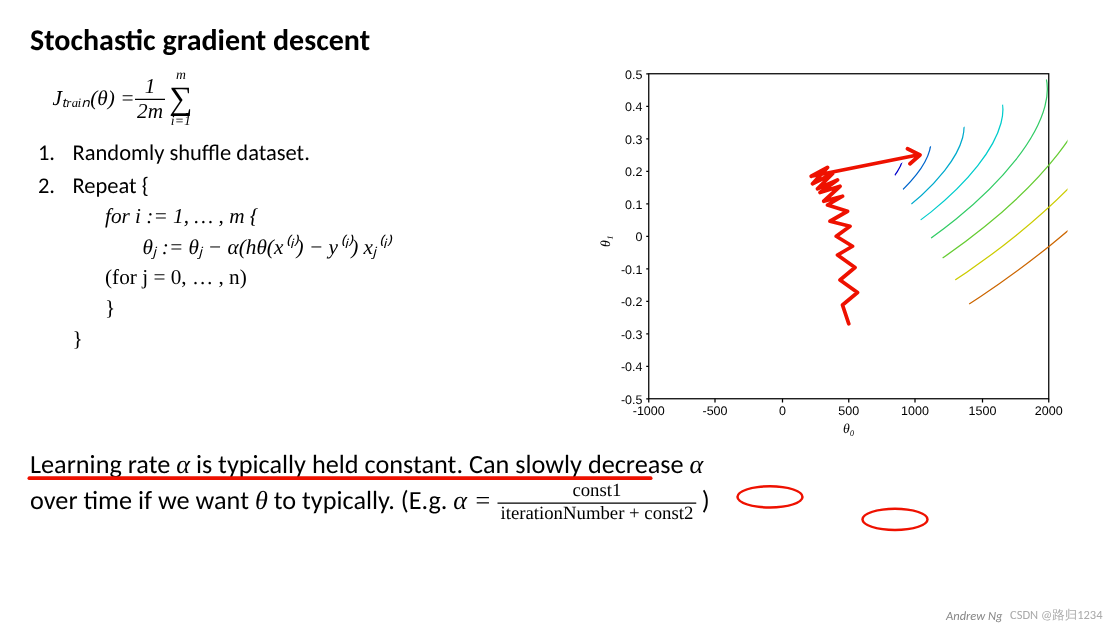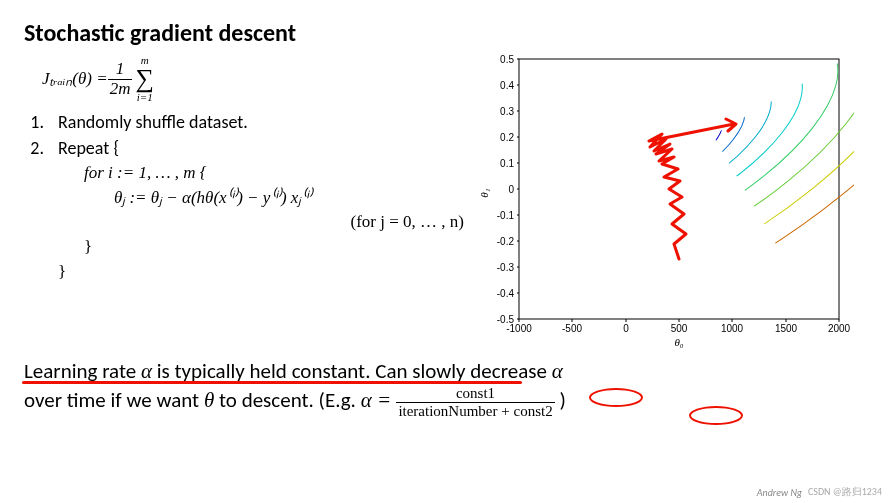--- a/index.html
+++ b/index.html
@@ -125,21 +125,21 @@
       <div class="step-line">
         <span class="step-num">1.</span>
         <span>Randomly shuffle dataset.</span>
       </div>
       <div class="step-line">
         <span class="step-num">2.</span>
         <span>Repeat {</span>
       </div>
       <div class="inner">for i := 1, … , m           {</div>
       <div class="inner" style="margin-left:90px;">θⱼ := θⱼ − α(hθ(x⁽ⁱ⁾) − y⁽ⁱ⁾) xⱼ⁽ⁱ⁾</div>
-      <div class="inner" style="font-style:normal;text-align:right;">(for j = 0, … , n)</div>
+      <div class="inner" style="font-style:normal;">(for j = 0, … , n)</div>
       <div class="inner" style="margin-left:60px; font-style:normal;">}</div>
       <div class="inner" style="margin-left:34px; font-style:normal;">}</div>
     </div>
   </div>
 
   <div class="chart">
     <svg viewBox="0 0 380 300" width="380" height="300">
 
       <rect x="45" y="10" width="320" height="260" fill="none" stroke="#000" stroke-width="1"></rect>
 
@@ -208,21 +208,21 @@
       <path d="M205,210 L200,195 L212,185 L198,175 L210,165 L196,155 L208,148 L195,140 
                L206,132 L190,128 L204,120 L188,115 L200,108 L185,112 L198,100 L182,105 
                L196,95 L180,102 L192,90 L176,98 L188,85 L175,92
                M175,92 L260,75 M252,70 L262,75 L254,82" stroke="#e10" stroke-width="3" fill="none" stroke-linejoin="round" stroke-linecap="round" clip-path="url(#cp)"></path>
     </svg>
   </div>
 </div>
 
 <div class="bottom-text">
   <span>Learning rate </span><span class="alpha">α</span><span> is typically held constant.</span><span> Can slowly decrease </span><span class="alpha">α</span><br>
-  <span>over time if we want </span><span class="theta">θ</span><span>  to descent. (E.g. </span><span class="alpha">α = </span><span class="frac">
+  <span>over time if we want </span><span class="theta">θ</span><span>  to typically. (E.g. </span><span class="alpha">α = </span><span class="frac">
     <span class="num">const1</span>
     <span class="den"><span>iterationNumber + </span><span>const2</span></span>
   </span><span> )</span>
 
   
   <div class="red-underline" style="left:-2px; top:24px; width:500px;"></div>
   
   <div class="red-circle" style="left:565px; top:31px; width:50px; height:15px;"></div>
   <div class="red-circle" style="left:665px; top:49px; width:50px; height:15px;"></div>
 </div>

